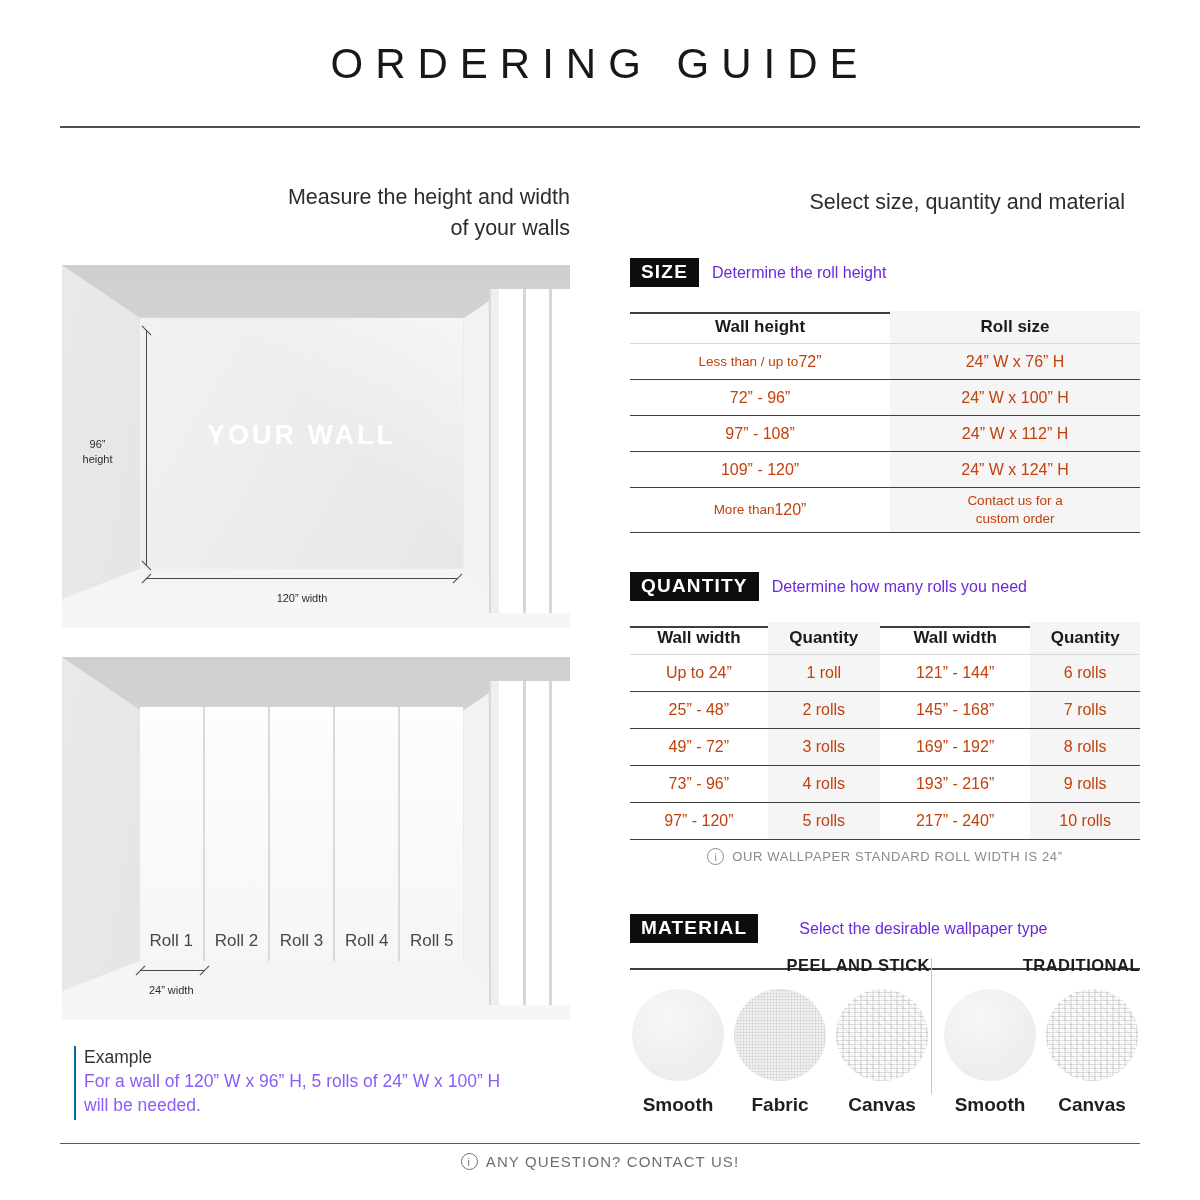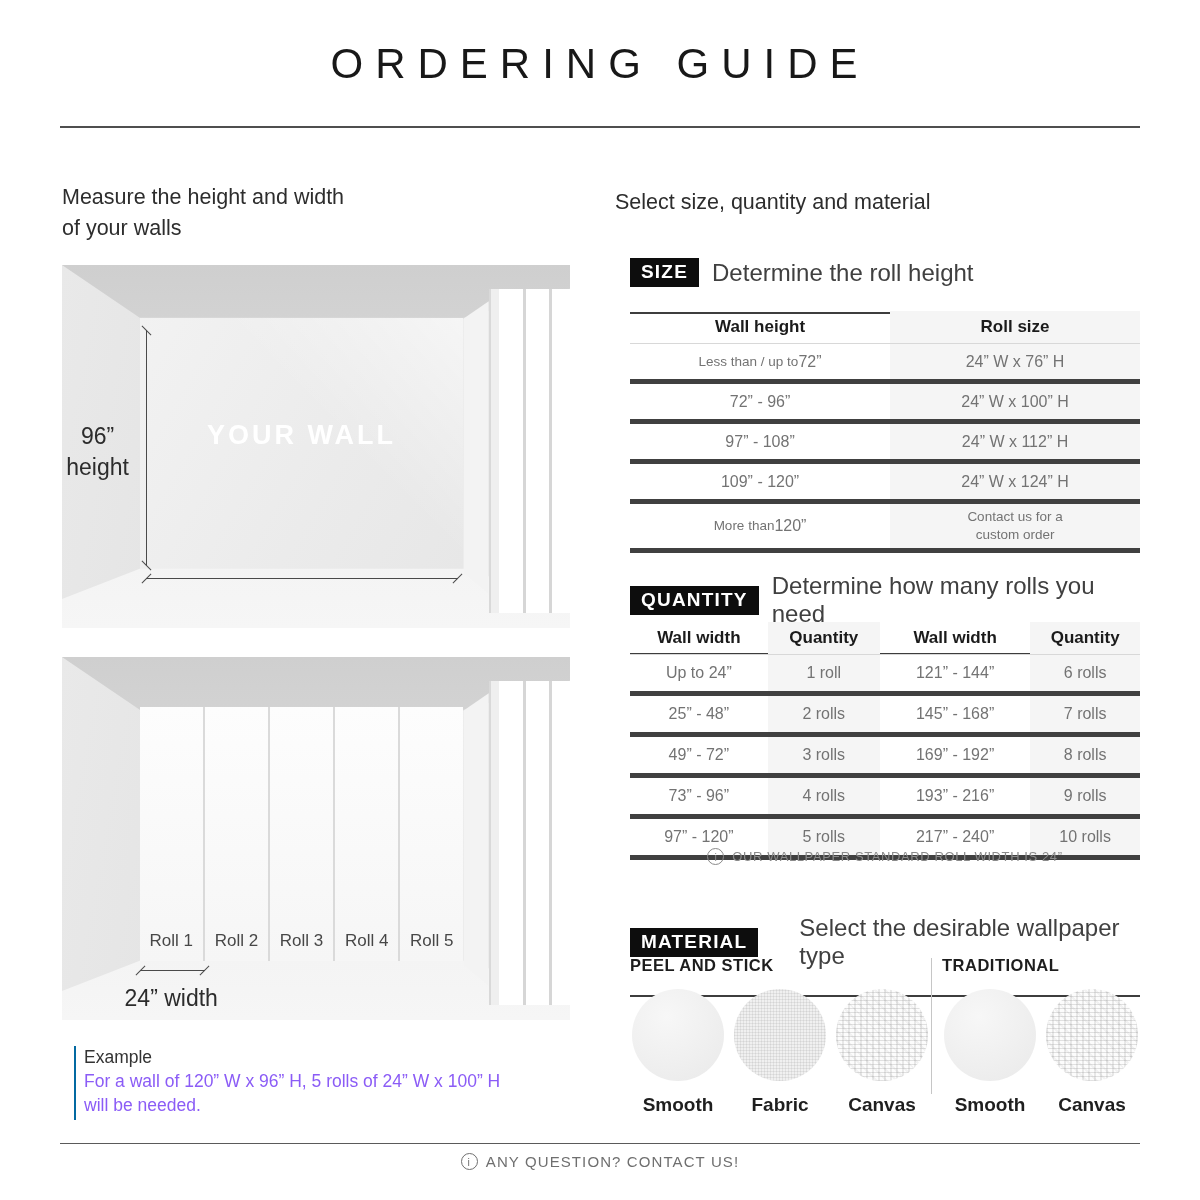--- a/index.html
+++ b/index.html
@@ -6,21 +6,21 @@
   .page{position:relative;width:1200px;height:1200px;background:#ffffff;overflow:hidden;
         font-family:"Liberation Sans",sans-serif;color:#2d2d2d;}
   .abs{position:absolute;}
 
   
   .title{left:0;right:0;top:40px;text-align:center;font-size:42px;font-weight:400;
          letter-spacing:12px;color:#181818;}
   .rule-top{left:60px;top:126px;width:1080px;height:2px;background:#4f4f4f;}
 
   
-  .col-heading{font-size:21.5px;color:#2d2d2d;text-align:left;line-height:1.42;white-space:pre-line;}
+  .col-heading{font-size:21.5px;color:#2d2d2d;text-align:right;line-height:1.42;white-space:pre-line;}
   .col-heading.left{left:62px;top:182px;width:508px;}
   .col-heading.right{left:615px;top:187px;width:510px;}
 
   
   .room{left:62px;width:508px;height:363px;overflow:hidden;
         background:linear-gradient(100deg,#e9e9e9 0%,#e0e0e0 55%,#dadada 100%);}
   .room.r1{top:265px;} .room.r2{top:657px;}
   .ceiling{position:absolute;inset:0;background:linear-gradient(180deg,#cfcfcf 0%,#dcdcdc 55%,#e6e6e6 100%);
            clip-path:polygon(0 0,100% 0,100% 6.5%,79% 14.5%,15.3% 14.5%);}
   .floor{position:absolute;inset:0;background:linear-gradient(180deg,#eaeaea 0%,#f6f6f6 100%);
@@ -42,21 +42,21 @@
   .dim-v{position:absolute;width:1px;background:#4a4a4a;z-index:4;}
   .dim-v::before,.dim-v::after{content:"";position:absolute;left:-6px;width:13px;height:1px;
         background:#4a4a4a;transform:rotate(45deg);}
   .dim-v::before{top:0;} .dim-v::after{bottom:0;}
   .dim-h{position:absolute;height:1px;background:#4a4a4a;z-index:4;}
   .dim-h::before,.dim-h::after{content:"";position:absolute;top:-6px;height:13px;width:1px;
         background:#4a4a4a;transform:rotate(45deg);}
   .dim-h::before{left:0;} .dim-h::after{right:0;}
   .r1 .line-h{left:16.5%;top:18%;height:65%;}
   .r1 .line-w{left:16.5%;width:61.5%;top:86.3%;}
-  .dim-label{position:absolute;font-size:23px;color:#2c2c2c;text-align:center;line-height:1.35;
+  .dim-label{position:absolute;font-size:11px;color:#2c2c2c;text-align:center;line-height:1.35;
              white-space:pre-line;z-index:4;}
   .r1 .lab-h{left:0;width:14%;top:51.5%;transform:translateY(-50%);}
   .r1 .lab-w{left:16.5%;width:61.5%;top:89.8%;}
   
   .panels{position:absolute;left:15.3%;top:13.8%;width:63.7%;height:69.9%;display:flex;gap:2px;
           background:#dadada;z-index:2;}
   .panel{flex:1;background:linear-gradient(180deg,#fdfdfd 0%,#f6f6f6 100%);display:flex;
          align-items:flex-end;justify-content:center;padding-bottom:10px;box-sizing:border-box;
          font-size:17px;color:#474747;}
   .r2 .line-w2{left:15.3%;width:12.8%;top:86.2%;}
@@ -66,26 +66,26 @@
   .example{left:62px;top:1046px;width:500px;border-left:2px solid #0369a1;padding:1px 0 3px 8px;margin-left:12px;}
   .example .ex-h{font-size:17.5px;color:#333;margin-bottom:1px;}
   .example .ex-b{font-size:17.5px;color:#8b5cf6;line-height:1.38;white-space:pre-line;}
 
   
   .section-head{left:630px;width:510px;display:flex;align-items:center;
                 border-bottom:2px solid #3d3d3d;padding-bottom:25px;}
   .sh-size{top:258px;} .sh-qty{top:572px;} .sh-mat{top:914px;gap:28px;}
   .tag{background:#0d0d0d;color:#fff;font-size:19px;font-weight:700;letter-spacing:1.2px;
        padding:3px 11px 4px;}
-  .sh-heading{font-size:24px;color:#404040;margin-left:13px;}
+  .sh-heading{font-size:16px;color:#6d28d9;margin-left:13px;}
 
   
   .gtable{display:grid;}
-  .cell{display:flex;align-items:center;justify-content:center;border-bottom:5px solid #404040;
-        font-size:16px;color:#737373;text-align:center;}
+  .cell{display:flex;align-items:center;justify-content:center;border-bottom:1px solid #404040;
+        font-size:16px;color:#c2410c;text-align:center;}
   .cell .pre{font-size:13.5px;}
   .cell.head{font-weight:700;color:#1b1b1b;font-size:17px;border-bottom:1px solid #d8d8d8;}
   .cell.gray{background:#f5f5f5;}
   .size-table{left:630px;top:311px;width:510px;grid-template-columns:51% 49%;}
   .size-table .cell{height:35px;}
   .size-table .cell.head{height:32px;}
   .size-table .cell.tall{height:44px;font-size:13.5px;line-height:1.3;white-space:pre-line;}
   .qty-table{left:630px;top:622px;width:510px;grid-template-columns:27% 22% 29.5% 21.5%;}
   .qty-table .cell{height:36px;}
   .qty-table .cell.head{height:32px;}
@@ -93,21 +93,21 @@
   
   .note{left:630px;top:848px;width:510px;display:flex;align-items:center;justify-content:center;
         font-size:13px;letter-spacing:.6px;color:#8a8a8a;}
   .info-i{display:inline-flex;width:15px;height:15px;border:1px solid currentColor;border-radius:50%;
           align-items:center;justify-content:center;font-size:10.5px;margin-right:8px;flex:none;}
 
   
   .mat-area{left:630px;top:956px;width:510px;height:170px;}
   .mat-group{position:absolute;top:0;}
   .mg1{left:0;width:300px;} .mg2{left:312px;width:198px;}
-  .mg-name{text-align:left;font-size:16.5px;font-weight:700;letter-spacing:.5px;color:#1d1d1d;}
+  .mg-name{text-align:right;font-size:16.5px;font-weight:700;letter-spacing:.5px;color:#1d1d1d;}
   .swatch-row{display:flex;justify-content:center;gap:6px;margin-top:14px;}
   .sw-item{display:flex;flex-direction:column;align-items:center;width:96px;}
   .mg2 .sw-item{width:98px;}
   .swatch{width:92px;height:92px;border-radius:50%;}
   .swatch.smooth{background:radial-gradient(circle at 38% 30%,#f7f7f7 0%,#f0f0f0 50%,#e9e9e9 100%);}
   .swatch.fabric{background-color:#f0f0f0;background-image:
       repeating-linear-gradient(0deg,rgba(150,150,150,.17) 0 1px,transparent 1px 3px),
       repeating-linear-gradient(90deg,rgba(150,150,150,.17) 0 1px,transparent 1px 3px);}
   .swatch.canvas{background-color:#fcfcfc;background-image:
       repeating-linear-gradient(0deg,rgba(125,125,125,.22) 0 1px,transparent 1px 4px),
@@ -139,20 +139,21 @@
     <div class="pillar"></div>
     <div class="window">
       <div class="mullion m1"></div>
       <div class="mullion m2"></div>
     </div>
     <div class="wall-word">YOUR WALL</div>
     <div class="dim-v line-h"></div>
     <div class="dim-label lab-h">96”
 height</div>
     <div class="dim-h line-w"></div>
+    <div class="dim-label lab-w">120” width</div>
   </div>
 
   <div class="abs room r2">
     <div class="ceiling"></div>
     <div class="back-wall"></div>
     <div class="floor"></div>
     <div class="pillar"></div>
     <div class="window">
       <div class="mullion m1"></div>
       <div class="mullion m2"></div>

